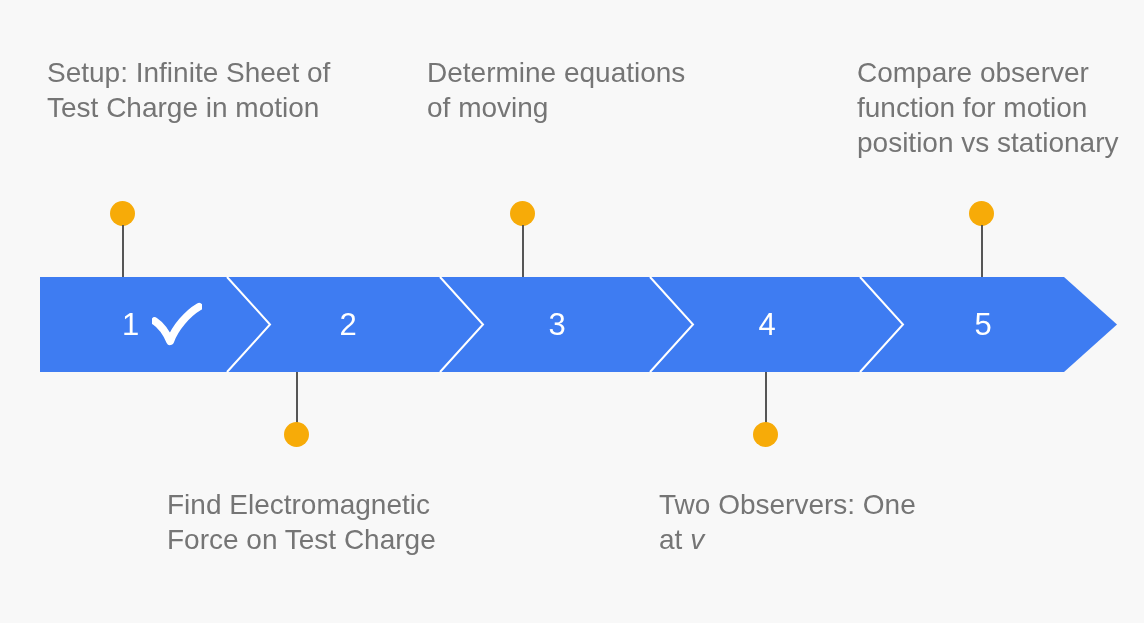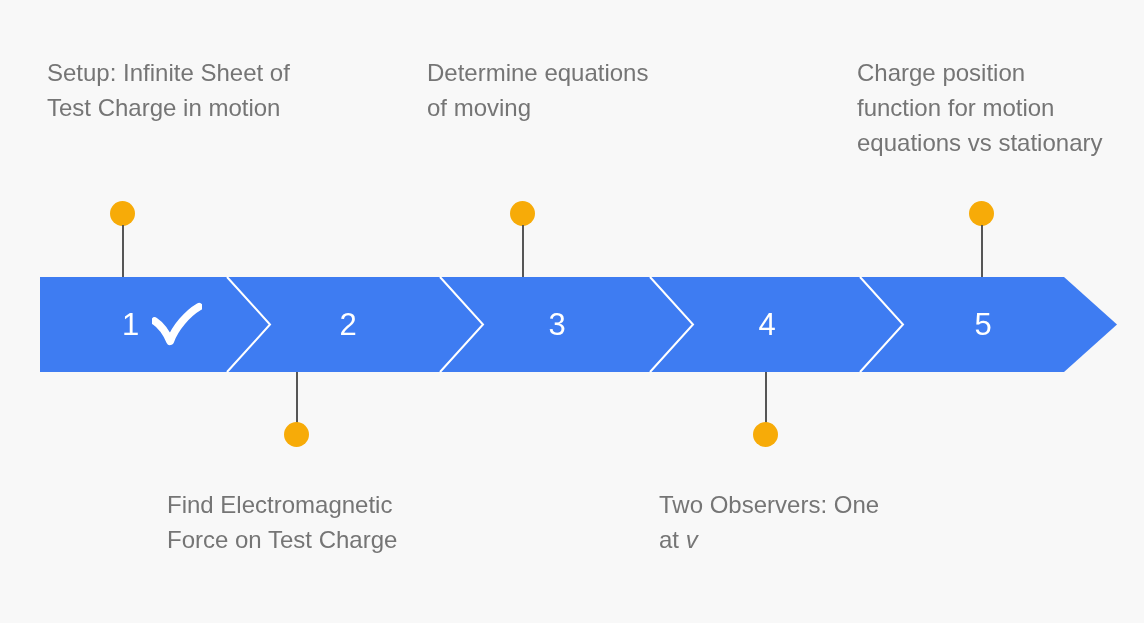--- a/index.html
+++ b/index.html
@@ -66,21 +66,21 @@
     background: var(--marker, #f7ab08);
   }
   .vline {
     position: absolute;
     width: 2px;
     background: var(--connector, #565656);
   }
   .label {
     position: absolute;
     color: var(--label, #757575);
-    font-size: 24px;
+    font-size: 28px;
     line-height: 35px;
     white-space: nowrap;
   }
   .it { font-style: italic; }
 </style>
 </head>
 <body>
 
 <div class="canvas">
 
@@ -118,23 +118,23 @@
 
   <div class="label" style="left:47px; top:55px">
     <div>Setup: Infinite Sheet of</div>
     <div>Test Charge in motion</div>
   </div>
   <div class="label" style="left:427px; top:55px">
     <div>Determine equations</div>
     <div>of moving</div>
   </div>
   <div class="label" style="left:857px; top:55px">
-    <div>Charge position</div>
+    <div>Compare observer</div>
     <div>function for motion</div>
-    <div>equations vs stationary</div>
+    <div>position vs stationary</div>
   </div>
 
   <div class="label" style="left:167px; top:487px">
     <div>Find Electromagnetic</div>
     <div>Force on Test Charge</div>
   </div>
   <div class="label" style="left:659px; top:487px">
     <div>Two Observers: One</div>
     <div>
       <span>at</span>

